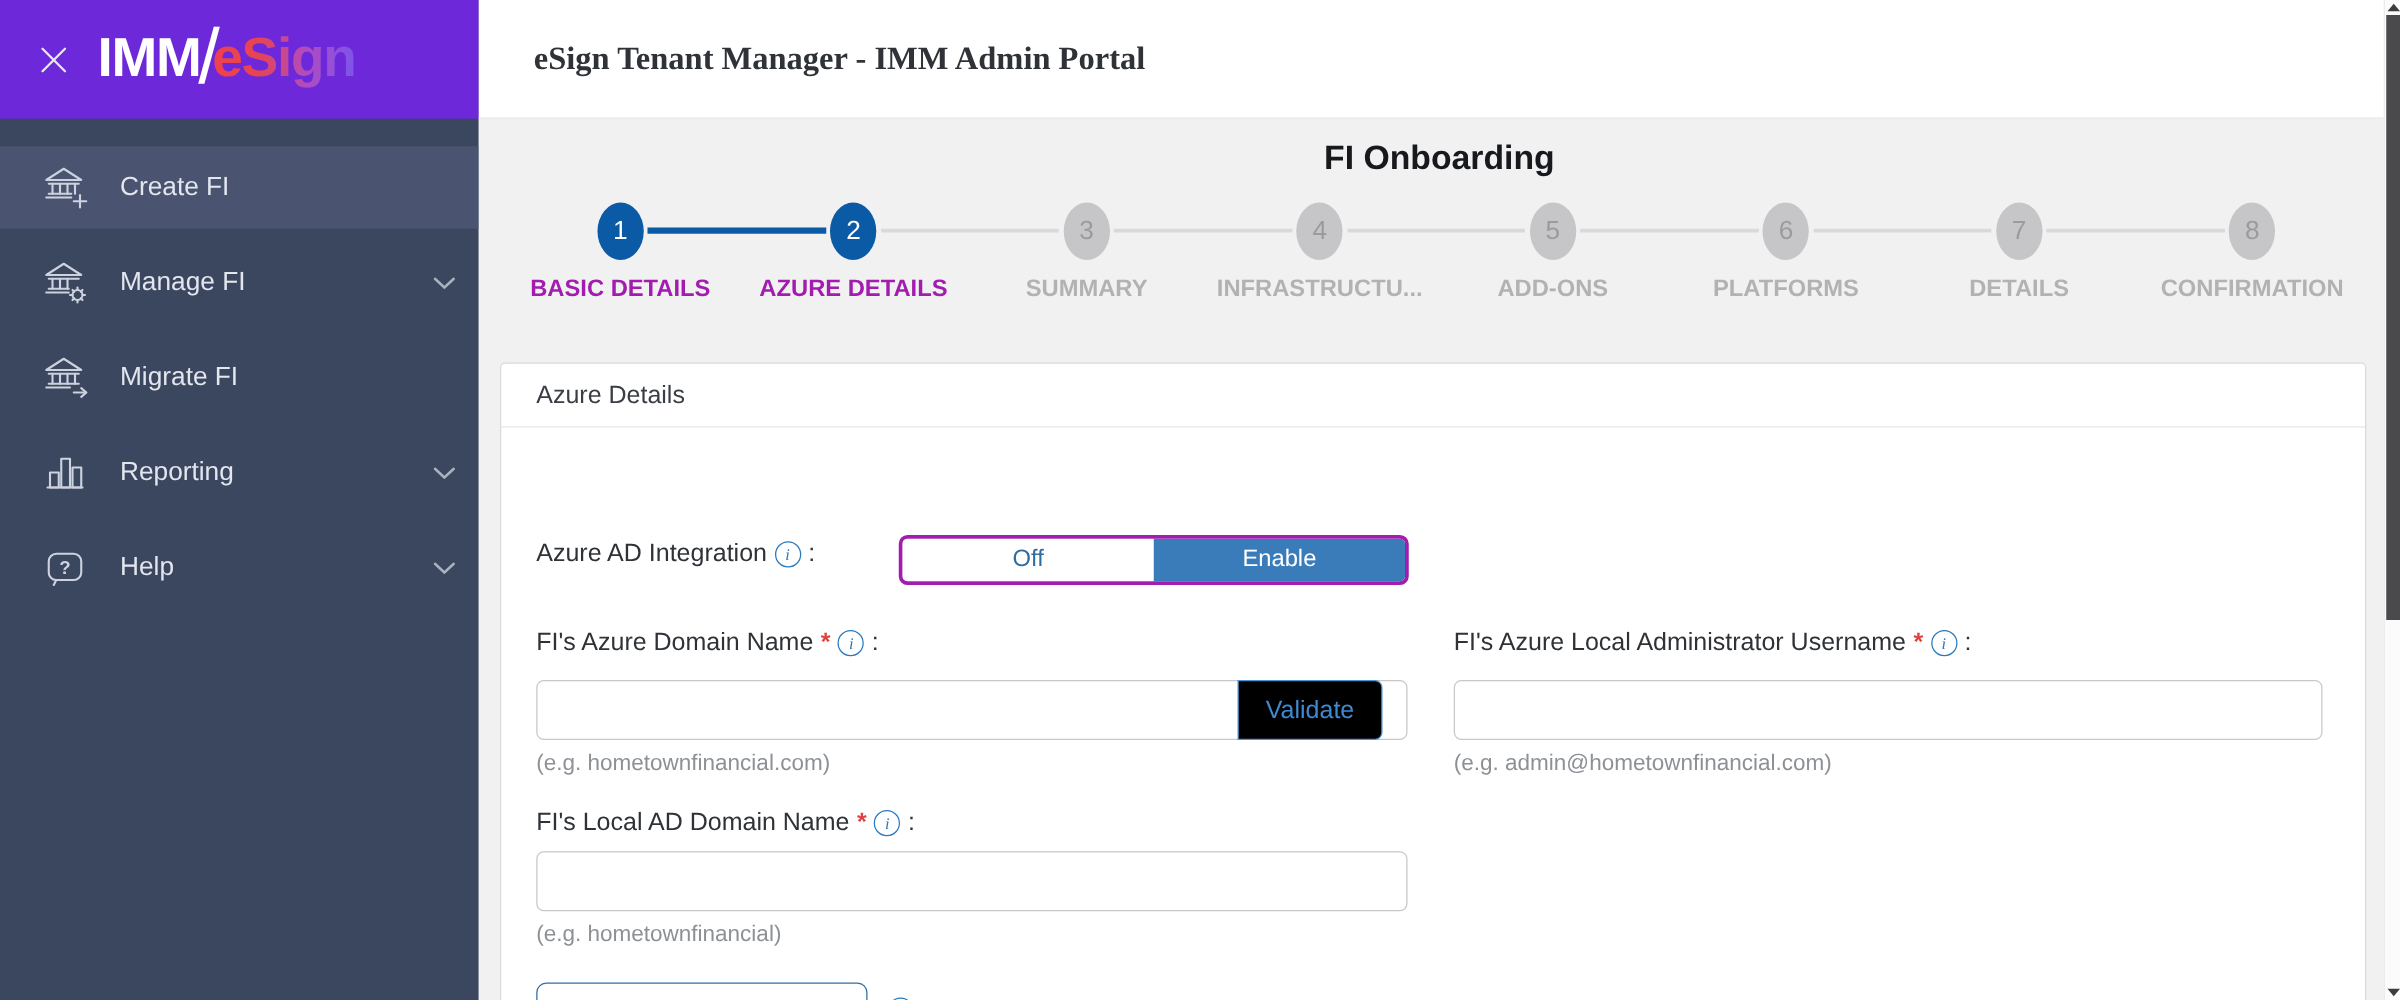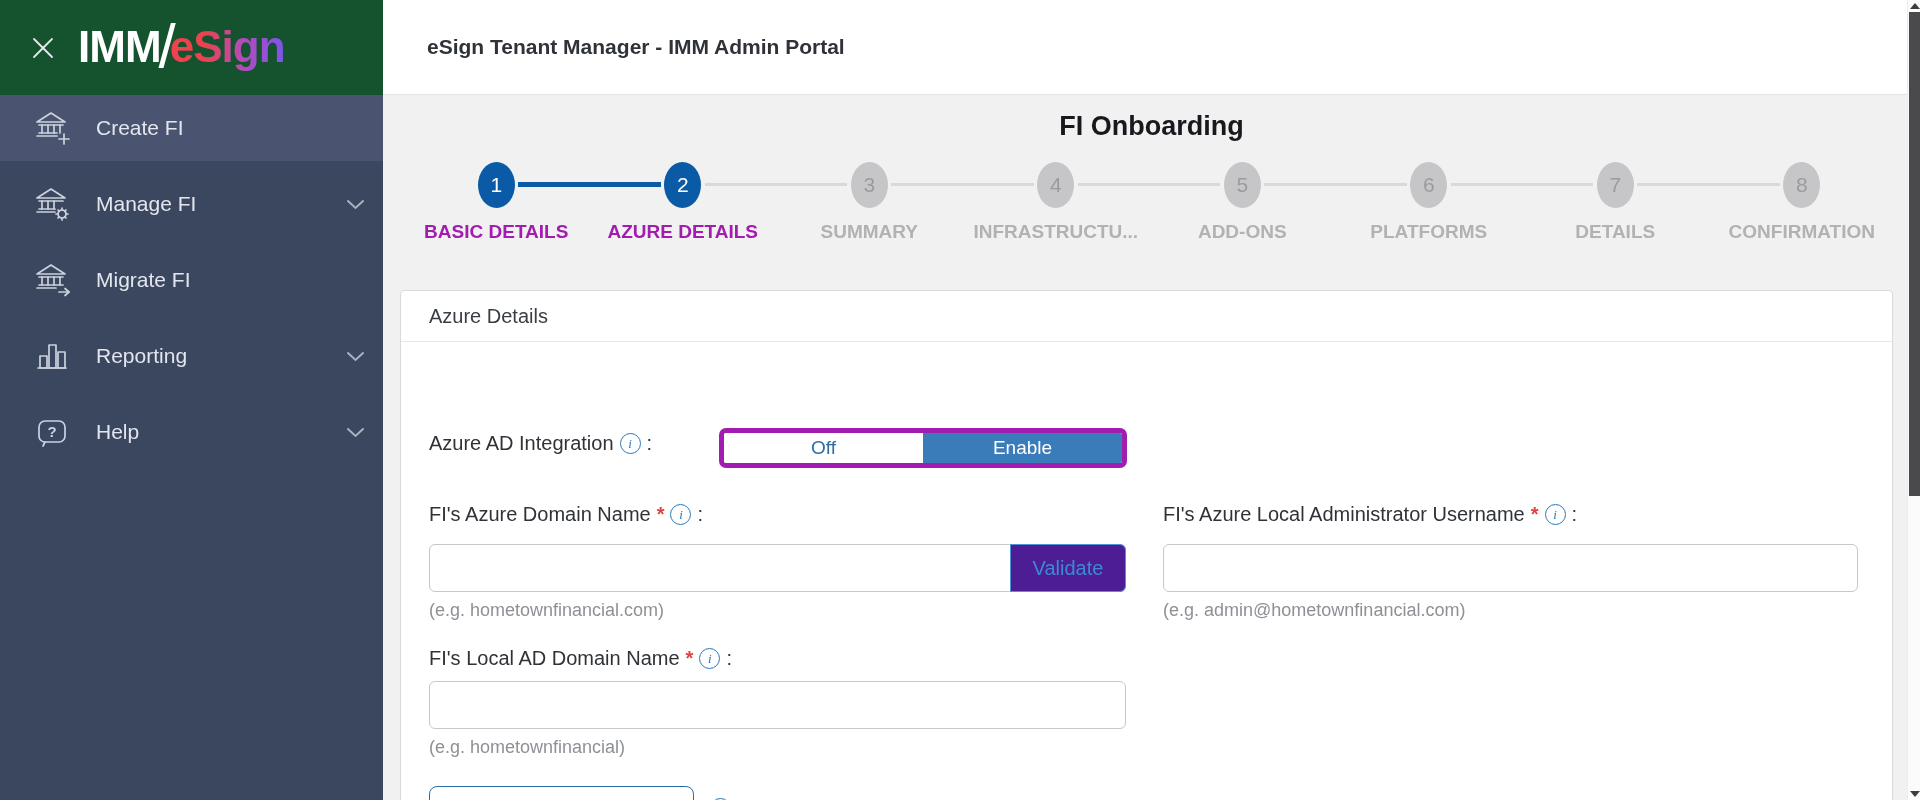--- a/index.html
+++ b/index.html
@@ -1,38 +1,38 @@
 <!DOCTYPE html>
 <html><head>
 <meta charset="utf-8">
 <style>
   * { margin:0; padding:0; box-sizing:border-box; }
   html,body { width:1920px; height:800px; overflow:hidden; font-family:"Liberation Sans",sans-serif; background:#f1f1f2; }
 
   
   .sidebar { position:absolute; left:0; top:0; width:383px; height:800px; background:#3b465f; }
-  .sidebar-logo { height:95px; background:#14532d; display:flex; align-items:center; padding-left:30px; }
+  .sidebar-logo { height:95px; background:#6d28d9; display:flex; align-items:center; padding-left:30px; }
   .close-btn { width:26px; height:26px; cursor:pointer; display:flex; align-items:center; justify-content:center; }
   .logo-wrap { display:flex; align-items:center; margin-left:22px; white-space:nowrap; }
   .logo-imm { font-size:44px; font-weight:bold; color:#ffffff; letter-spacing:-1px; }
   .logo-slash { font-size:62px; font-weight:300; color:#ffffff; margin:0 -6px 0 -2px; line-height:0.9; transform:translateY(-2px); }
   .logo-esign { font-size:44px; font-weight:bold; letter-spacing:-1px;
       background:linear-gradient(90deg,#ef4150 0%, #e8444f 30%, #b14bc0 65%, #7b55ec 100%);
       -webkit-background-clip:text; background-clip:text; color:transparent; -webkit-text-fill-color:transparent; }
-  .menu { margin-top:0; }
+  .menu { margin-top:22px; }
   .menu-item { height:66px; margin-bottom:10px; display:flex; align-items:center; padding:0 18px 0 33px; cursor:pointer; color:#e2e6ee; }
   .menu-item.active { background:#4a5470; }
   .menu-item .mi-icon { width:38px; height:38px; flex:0 0 38px; }
   .menu-item .mi-label { margin-left:25px; font-size:21px; }
   .menu-item .mi-chevron { margin-left:auto; }
   svg.line-ic { stroke:#ccd2de; stroke-width:1.7; fill:none; stroke-linecap:round; stroke-linejoin:round; }
 
   
   .header { position:absolute; left:383px; top:0; width:1537px; height:95px; background:#ffffff; border-bottom:1px solid #e4e4e4; display:flex; align-items:center; }
-  .header-title { margin-left:44px; font-size:21px; font-weight:bold; color:#2f3338; }
+  .header-title { margin-left:44px; font-size:26px; font-weight:bold; color:#2f3338;font-family:Liberation Serif, serif; }
   .user-area { margin-left:auto; margin-right:52px; display:flex; align-items:center; gap:13px; }
   .user-name { font-size:21px; color:#5d6b7b; }
   .avatar { position:relative; width:42px; height:42px; cursor:pointer; }
 
   
   .main { position:absolute; left:383px; top:95px; width:1537px; height:705px; background:#f1f1f2; }
   .page-title { text-align:center; margin-top:16px; font-size:27px; font-weight:bold; color:#17191d; }
 
   
   .stepper { display:flex; width:1492px; margin:20px 0 0 20px; }
@@ -47,26 +47,26 @@
   .step + .step::before { content:""; position:absolute; z-index:1; top:21px; left:calc(-50% + 22px); width:calc(100% - 44px); height:3px; background:#d9d9da; }
   .step.seg-blue::before { background:#0b5aa5; height:5px; top:20px; }
 
   
   .card { position:absolute; left:17px; top:195px; width:1493px; height:640px; background:#ffffff; border:1px solid #dadada; border-radius:4px; }
   .card-title { height:51px; display:flex; align-items:center; padding-left:28px; font-size:20px; color:#3a3e45; border-bottom:1px solid #e7e7e7; }
   .form-abs { position:relative; width:100%; height:580px; }
   .f-label { position:absolute; font-size:20px; color:#2f3338; white-space:nowrap; display:flex; align-items:center; gap:6px; }
   .req { color:#e04040; font-size:20px; font-weight:bold; }
   .info-icon { display:inline-flex; align-items:center; justify-content:center; width:21px; height:21px; border:1px solid #2878be; border-radius:50%; color:#2878be; font-size:13px; font-style:italic; font-family:"Liberation Serif",serif; cursor:pointer; flex:0 0 21px; }
-  .toggle { position:absolute; left:318px; top:86px; width:408px; height:40px; border:5px solid #a21caf; border-radius:7px; display:flex; overflow:hidden; background:#ffffff; cursor:pointer; }
+  .toggle { position:absolute; left:318px; top:86px; width:408px; height:40px; border:3px solid #a21caf; border-radius:7px; display:flex; overflow:hidden; background:#ffffff; cursor:pointer; }
   .toggle .opt { width:50%; display:flex; align-items:center; justify-content:center; font-size:19px; }
   .toggle .opt.off { color:#2e6da4; background:#ffffff; }
   .toggle .opt.on { color:#ffffff; background:#3a7cb9; }
   .t-input { position:absolute; height:48px; border:1px solid #c8c8c8; border-radius:6px; background:#ffffff; font-size:19px; padding:0 14px; color:#333; outline:none; }
-  .validate-btn { position:absolute; left:609px; top:202px; width:116px; height:48px; background:#4c1d95; border:1px solid #4f93d2; border-radius:0 6px 6px 0; color:#3e8ad2; font-size:20px; cursor:pointer; }
+  .validate-btn { position:absolute; left:589px; top:202px; width:116px; height:48px; background:#000000; border:1px solid #4f93d2; border-radius:0 6px 6px 0; color:#3e8ad2; font-size:20px; cursor:pointer; }
   .hint { position:absolute; font-size:18px; color:#8d9196; white-space:nowrap; }
   .add-btn { position:absolute; left:28px; top:444px; width:265px; height:46px; background:#ffffff; border:1px solid #2e6da4; border-radius:8px; color:#1864ac; font-size:20px; font-weight:bold; cursor:pointer; }
   .add-info { position:absolute; left:309px; top:456px; }
 
   
   .scrollbar { position:absolute; right:0; top:0; width:13px; height:800px; background:#fbfbfb; border-left:1px solid #ececec; }
   .sb-thumb { position:absolute; left:1px; top:12px; width:11px; height:484px; background:#4a4a4c; cursor:pointer; }
   .sb-up, .sb-down { position:absolute; left:2px; width:0; height:0; border-left:5px solid transparent; border-right:5px solid transparent; cursor:pointer; }
   .sb-up { top:3px; border-bottom:6px solid #3c3c3e; }
   .sb-down { bottom:3px; border-top:6px solid #3c3c3e; }

